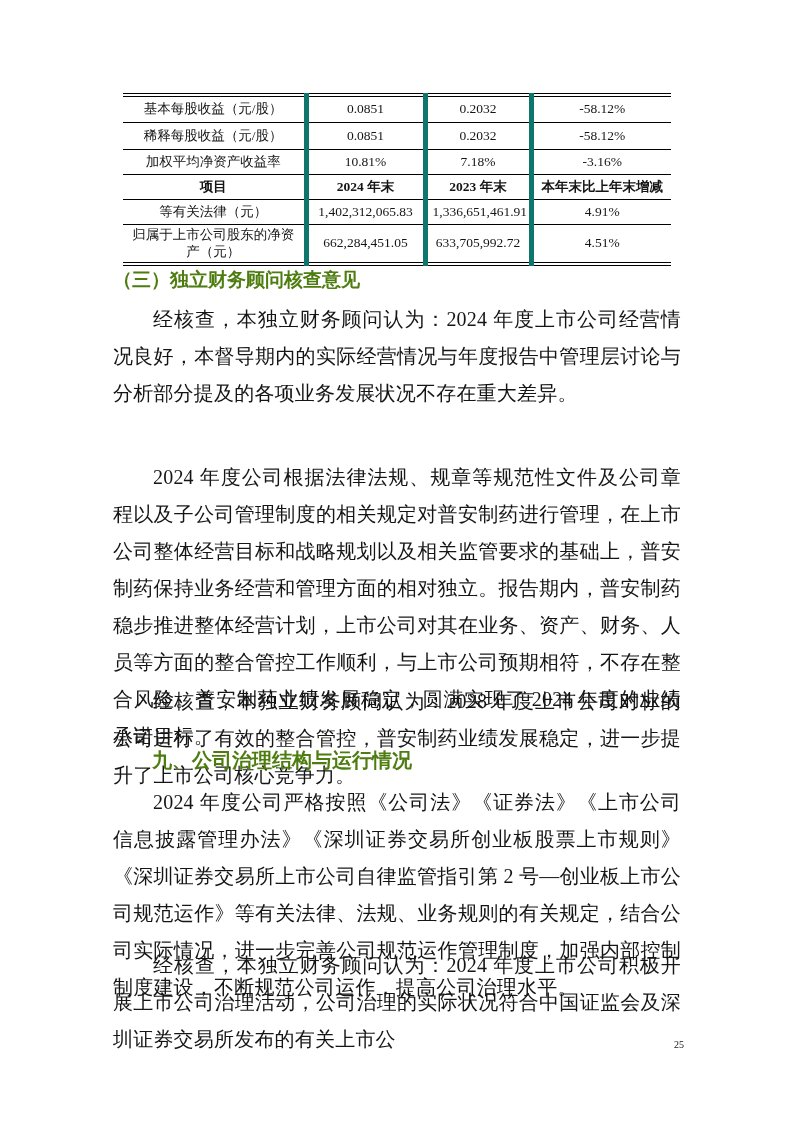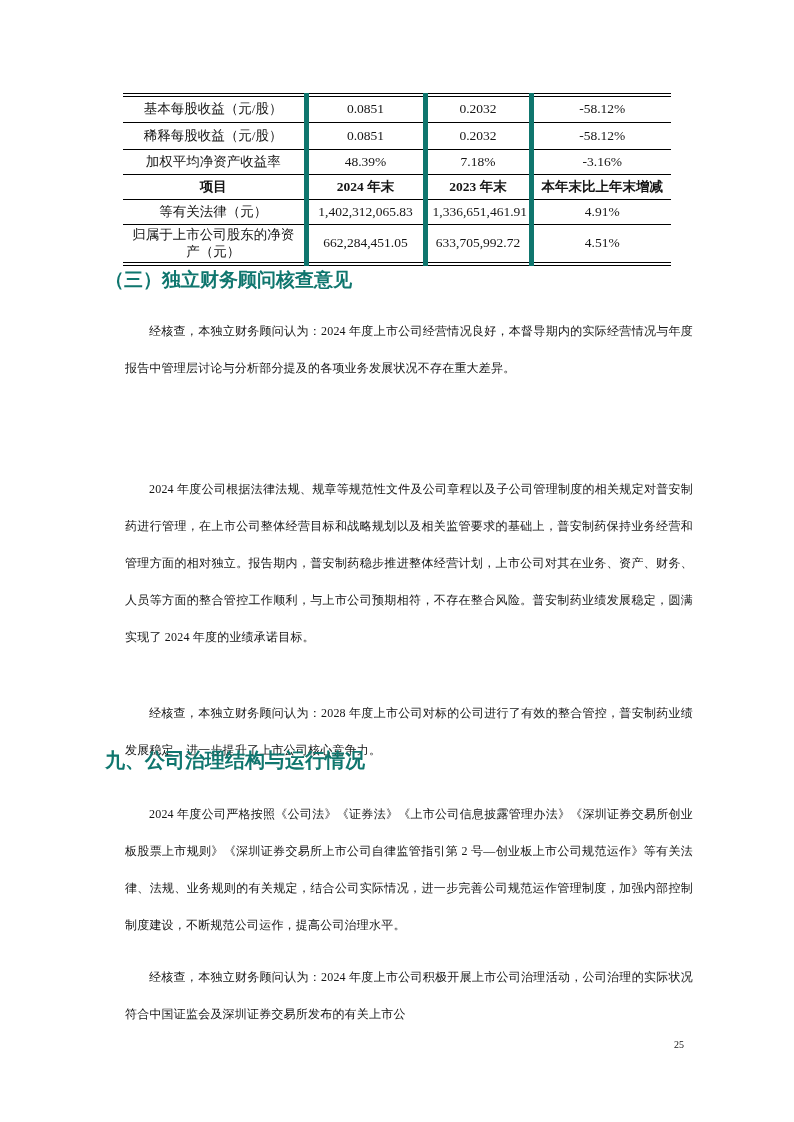--- a/index.html
+++ b/index.html
@@ -34,35 +34,35 @@
   }
   table.fin td + td { border-left:5px solid #0f766e; }
   table.fin tr.h27 { height:27px; }
   table.fin tr.h25 { height:25px; }
   table.fin tr.h31 { height:31px; }
   table.fin tr.hdr td { font-weight:bold; }
   table.fin td.wrap { white-space:pre-line;text-align:center; }
 
   
   .h-sub, .h-main {
-    position:absolute; left:105px; width:568px;
+    position:absolute; left:113px; width:568px;
     font-family:"Liberation Sans", sans-serif;
     font-weight:bold;
-    color:#0f766e;
+    color:#4d7c0f;
     white-space:nowrap;
   }
   .h-sub  { top:268px; font-size:19px; line-height:23px; }
   #h8 { top:426px; font-size:20px; line-height:24px; }
-  #h9 { top:748px; font-size:20px; line-height:24px; }
+  #h9 { top:748px; font-size:20px; line-height:24px;margin-left:39px; }
 
   
   .para {
     position:absolute; left:113px; width:568px;
-    margin:12px;
-    font-size:12px;
+    margin:0;
+    font-size:20px;
     line-height:37px;
     text-align:justify;
     text-indent:2em;
     letter-spacing:0.2px;
   }
   #p1 { top:301px; }
   #p2 { top:459px; }
   #p3 { top:683px; }
   #p4 { top:784px; }
   #p5 { top:947px; }
@@ -93,21 +93,21 @@
         <td>-58.12%</td>
       </tr>
       <tr class="h27">
         <td>稀释每股收益（元/股）</td>
         <td>0.0851</td>
         <td>0.2032</td>
         <td>-58.12%</td>
       </tr>
       <tr class="h25">
         <td>加权平均净资产收益率</td>
-        <td>48.39%</td>
+        <td>10.81%</td>
         <td>7.18%</td>
         <td>-3.16%</td>
       </tr>
       <tr class="h25 hdr">
         <td>项目</td>
         <td>2024 年末</td>
         <td>2023 年末</td>
         <td>本年末比上年末增减</td>
       </tr>
       <tr class="h25">

